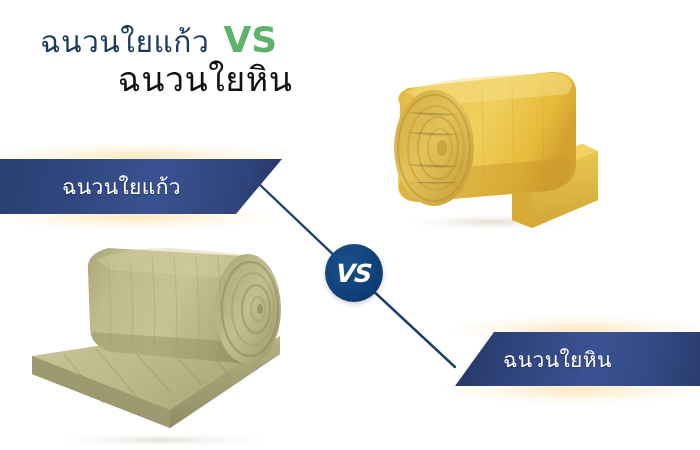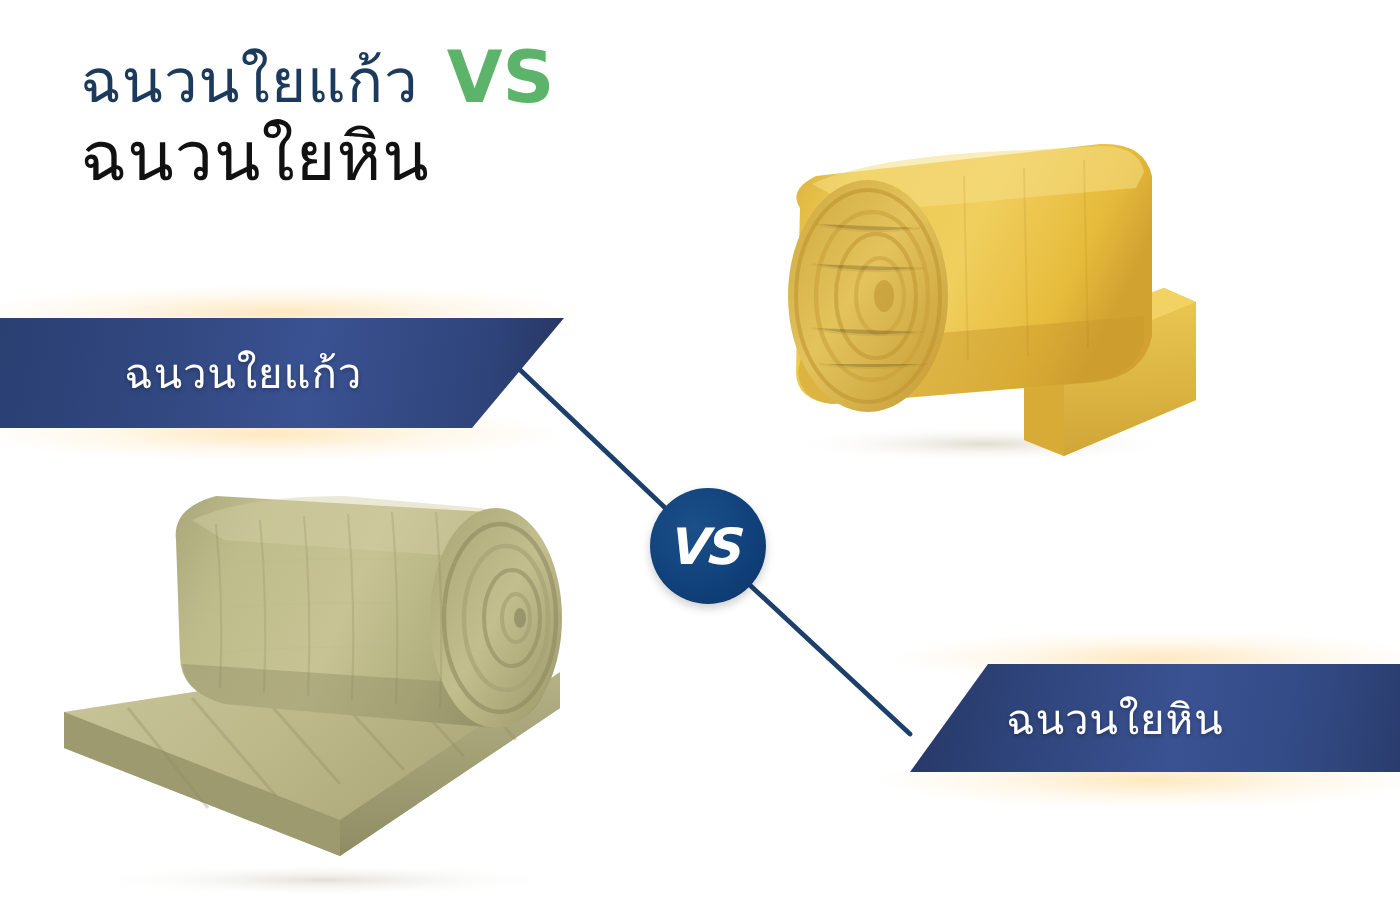--- a/index.html
+++ b/index.html
@@ -7,20 +7,21 @@
     padding: 0;
     background: #ffffff;
   }
   #canvas {
     position: relative;
     width: 700px;
     height: 450px;
     background: #ffffff;
     overflow: hidden;
     font-family: "DejaVu Sans", "Liberation Sans", sans-serif;
+    text-align: center;
   }
 
   
   .headline {
     position: absolute;
     left: 40px;
     top: 22px;
     width: 330px;
   }
   .headline-row1 {

